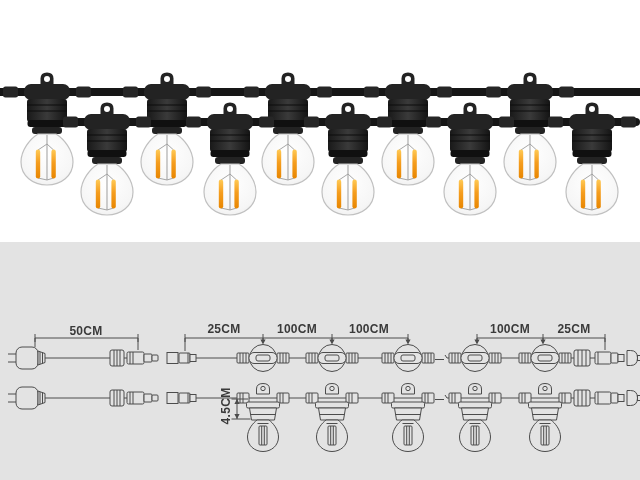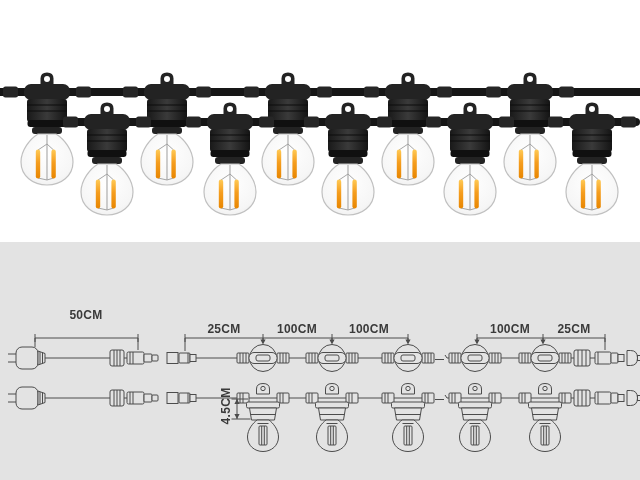--- a/index.html
+++ b/index.html
@@ -195,20 +195,20 @@
         <path class="ar" d="M263,344.5 l-2.6,-5 h5.2 Z M332,344.5 l-2.6,-5 h5.2 Z M408,344.5 l-2.6,-5 h5.2 Z"></path>
         <path class="dm" d="M477,338 H605 M477,334 V342 M543,334 V342 M605,334 V342
                             M477,338 V341 M543,338 V341 M605,338 V350"></path>
         <path class="ar" d="M477,344.5 l-2.6,-5 h5.2 Z M543,344.5 l-2.6,-5 h5.2 Z"></path>
         <path class="dm" d="M237,399 V419 M231.5,399 H248 M231.5,419 H250.5"></path>
         <path class="ar" d="M237,399 l-2.6,5 h5.2 Z M237,419 l-2.6,-5 h5.2 Z"></path>
       </g>
     </g>
   </svg>
 
-  <span class="dim" style="left:86px;top:315px">50CM</span>
+  <span class="dim" style="left:86px;top:331px">50CM</span>
   <span class="dim" style="left:224px;top:329px">25CM</span>
   <span class="dim" style="left:297px;top:329px">100CM</span>
   <span class="dim" style="left:369px;top:329px">100CM</span>
   <span class="dim" style="left:510px;top:329px">100CM</span>
   <span class="dim" style="left:574px;top:329px">25CM</span>
   <span class="dim rot" style="left:226px;top:406px">4.5CM</span>
 </div>
 
 </body></html>

